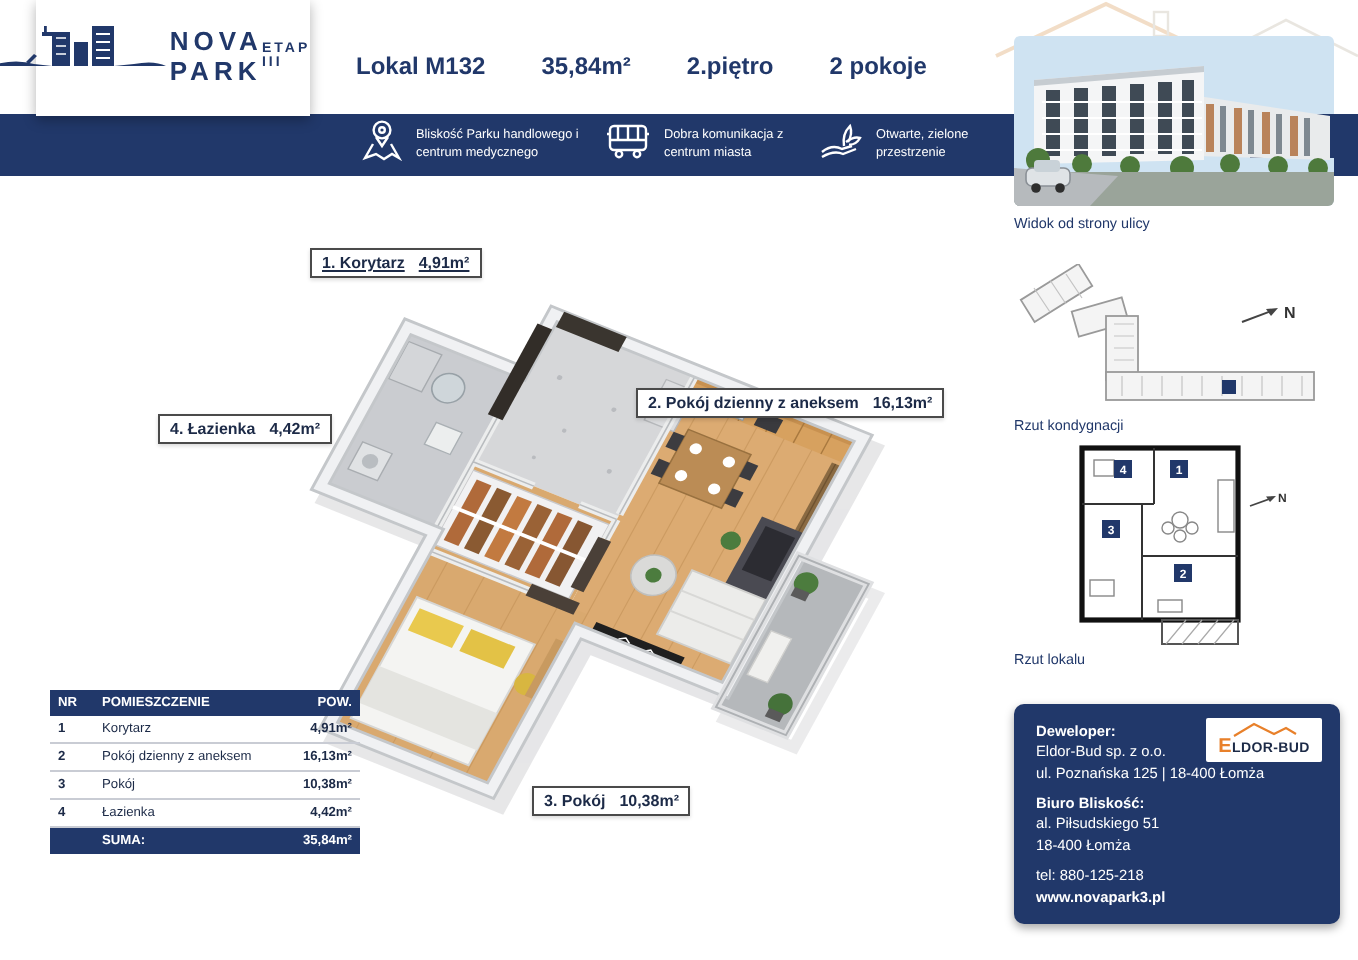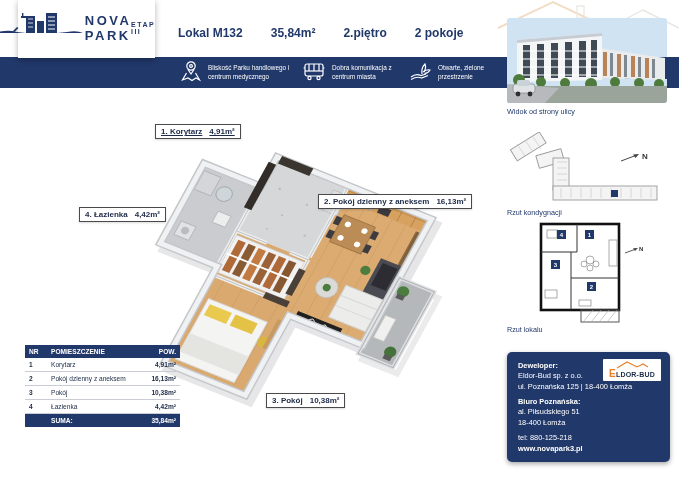--- a/index.html
+++ b/index.html
@@ -422,21 +422,21 @@
       <div class="eldor-logo">
         <svg width="34" height="9" viewBox="0 0 34 9">
           <path d="M2 8 L12 2 L22 7 L28 4 L33 7" fill="none" stroke="#e8802a" stroke-width="1.1"></path>
         </svg>
         <div class="eldor-text"><span class="e">E</span><span>LDOR-BUD</span></div>
       </div>
       <div class="b">Deweloper:</div>
       <div>Eldor-Bud sp. z o.o.</div>
       <div>ul. Poznańska 125 | 18-400 Łomża</div>
       <div class="gap"></div>
-      <div class="b">Biuro Poznańska:</div>
+      <div class="b">Biuro Bliskość:</div>
       <div>al. Piłsudskiego 51</div>
       <div>18-400 Łomża</div>
       <div class="gap"></div>
       <div>tel: 880-125-218</div>
       <a class="site" href="#">www.novapark3.pl</a>
     </div>
   </div>
 
 </div>
 

